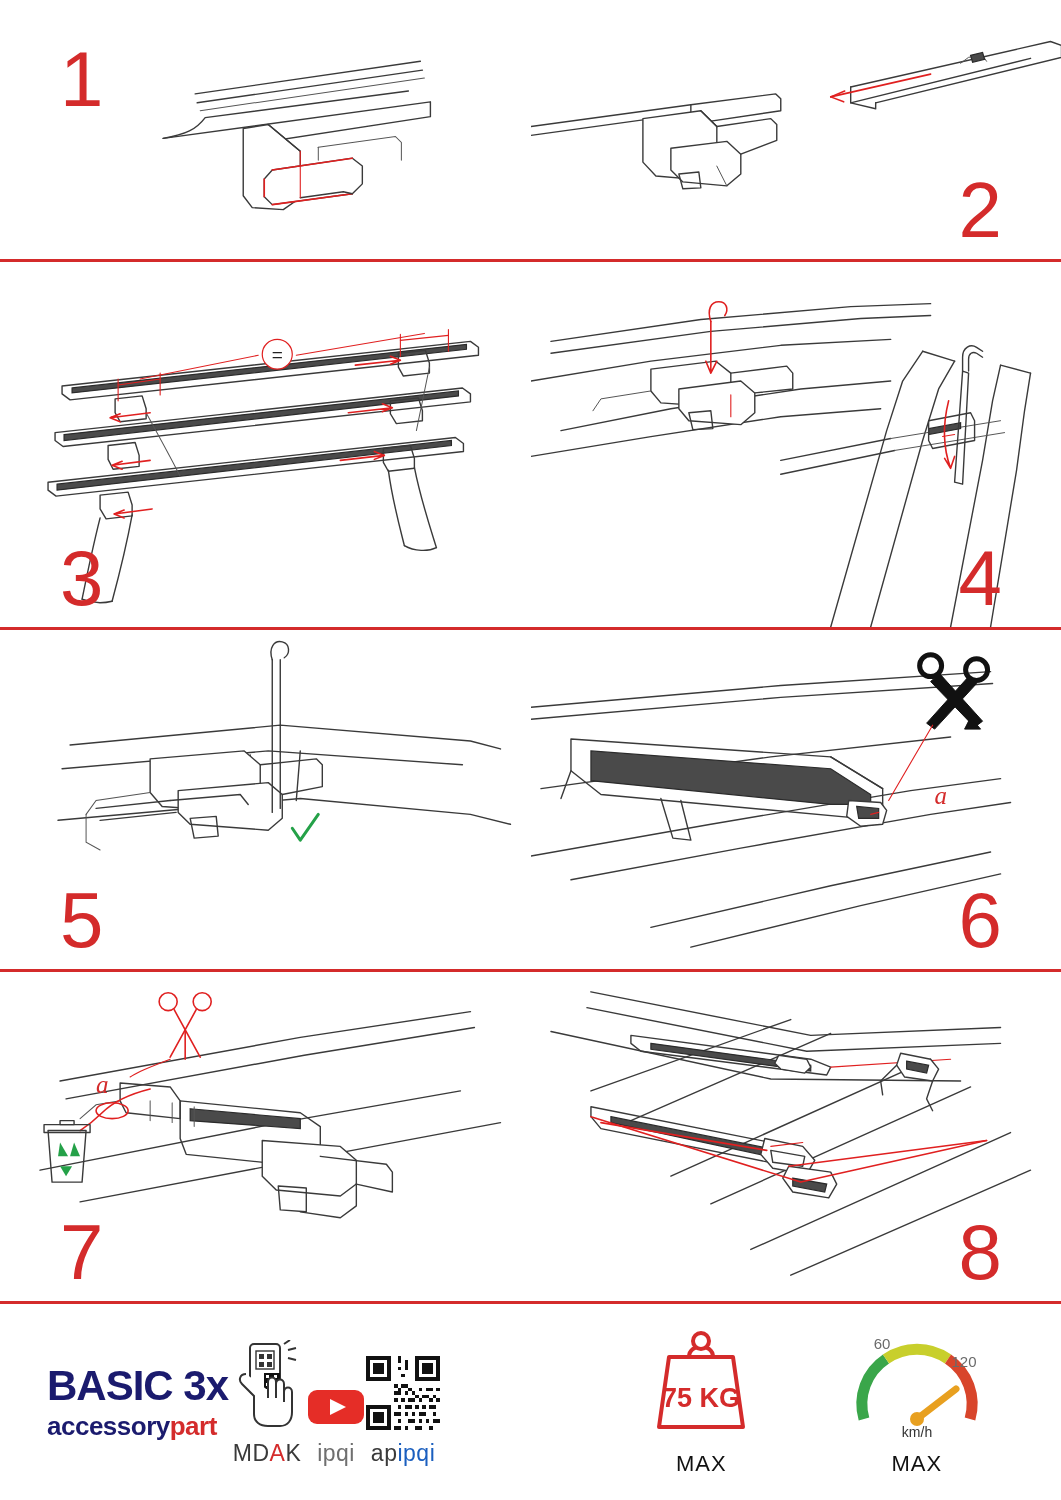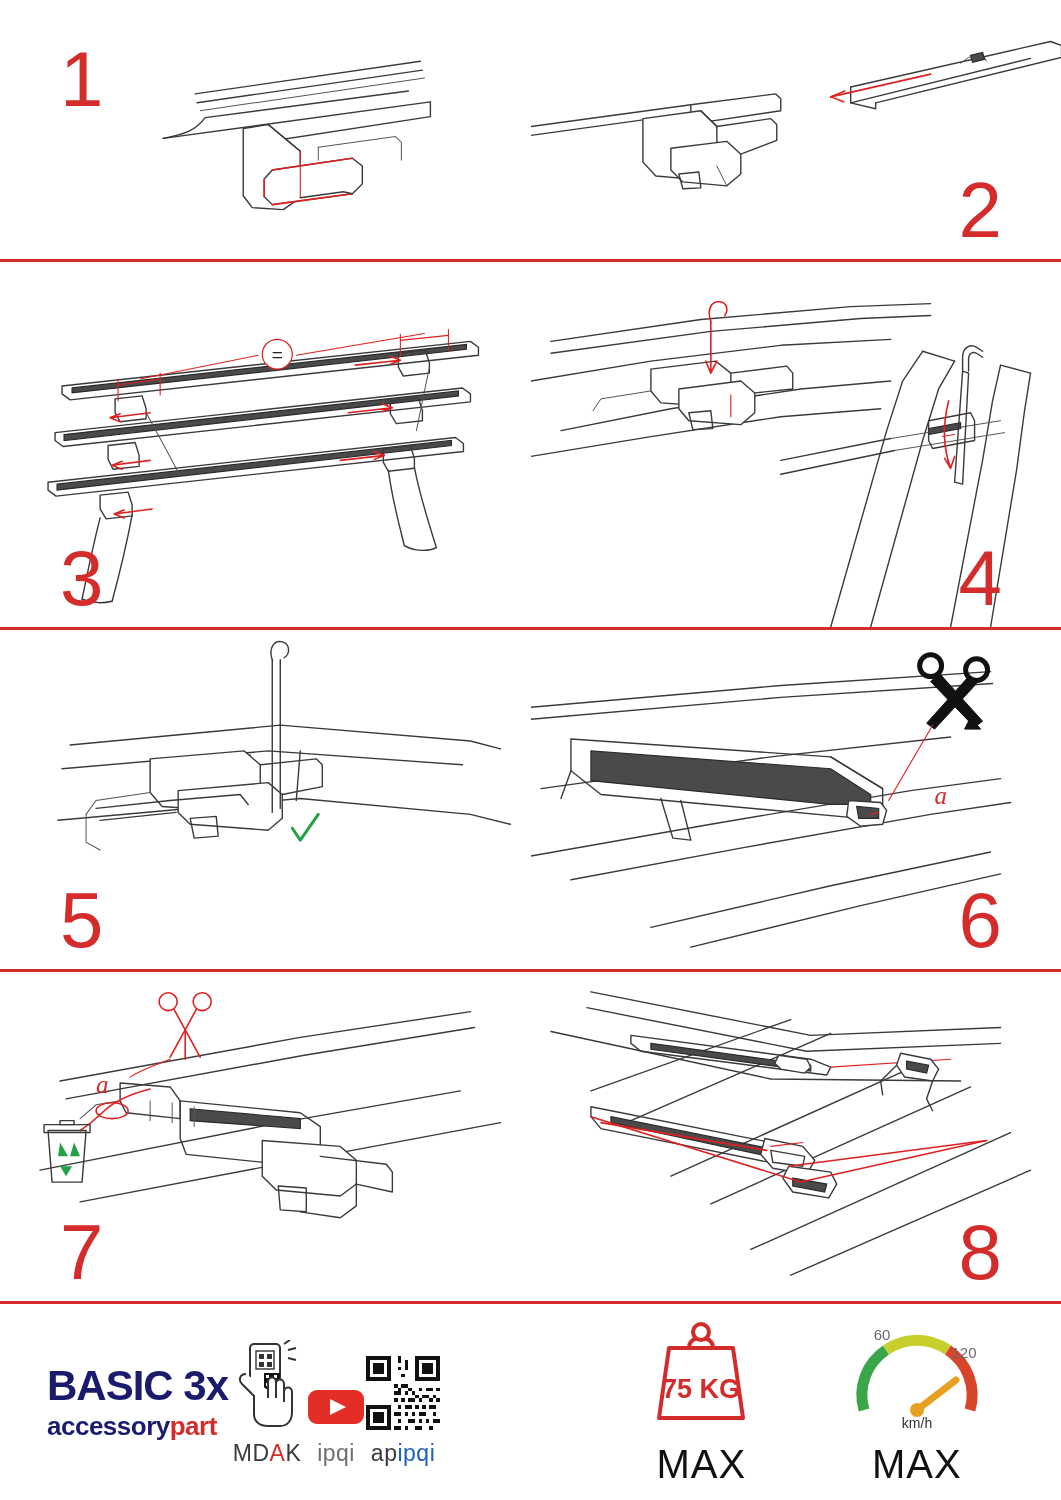--- a/index.html
+++ b/index.html
@@ -109,21 +109,21 @@
   .footer-right {
     width: 44%;
     display: flex;
     align-items: center;
     justify-content: space-around;
     padding-right: 36px;
   }
   .maxcol { display: flex; flex-direction: column; align-items: center; gap: 12px; }
   .max-label {
     font-family: "Liberation Sans", sans-serif;
-    font-size: 40px;
+    font-size: 22px;
     color: #111;
     letter-spacing: 1px;
   }
   .weight-text {
     font-family: "Liberation Sans", sans-serif;
     font-size: 27px;
     fill: #d42b2b;
     font-weight: bold;
   }
   .gauge-num { font-family: "Liberation Sans", sans-serif; font-size: 15px; fill: #6a6a6a; }

